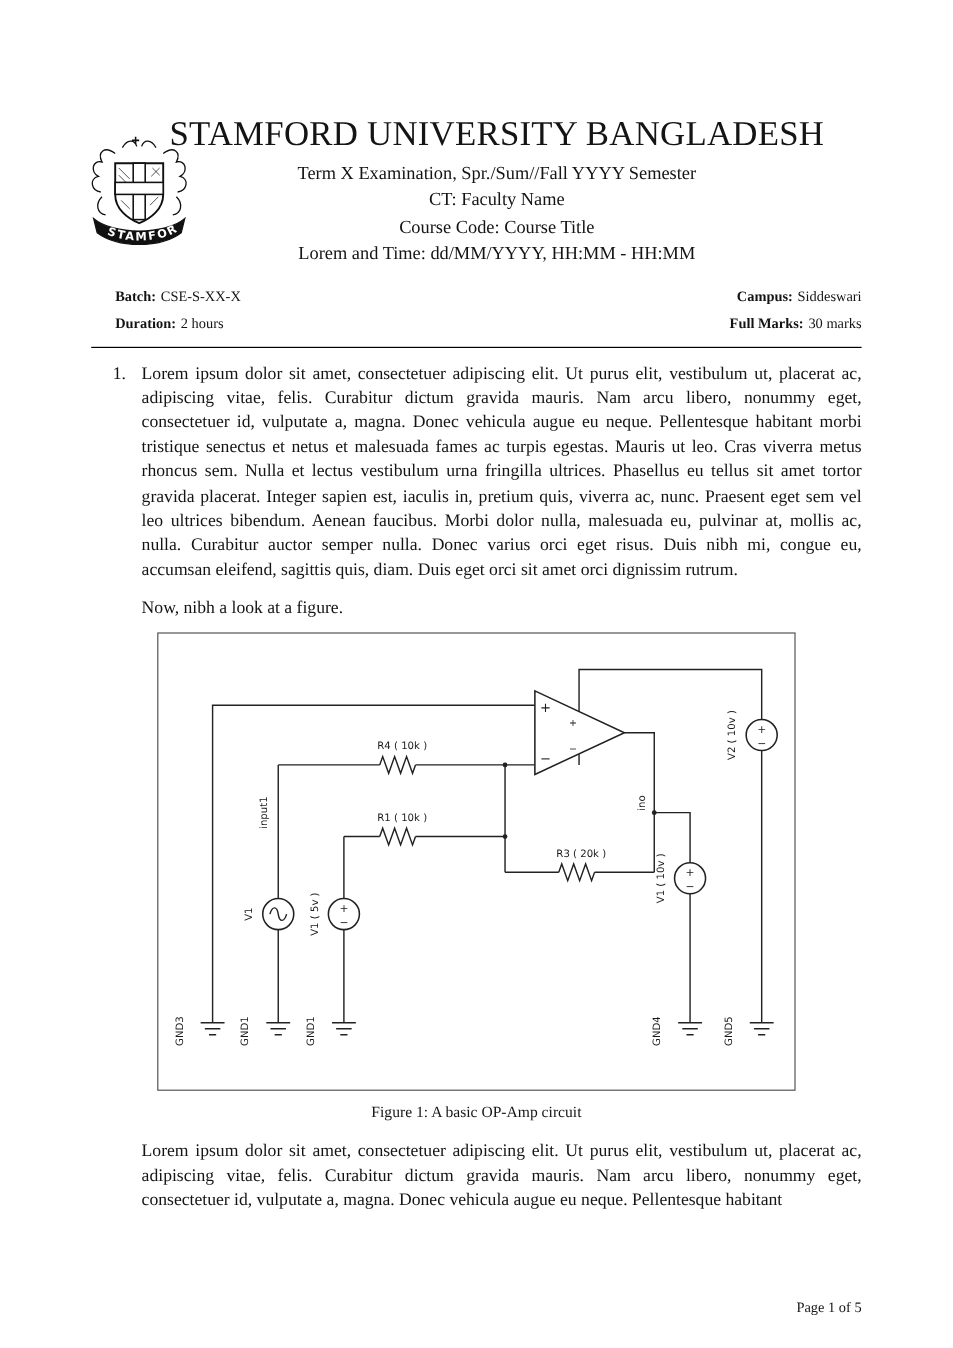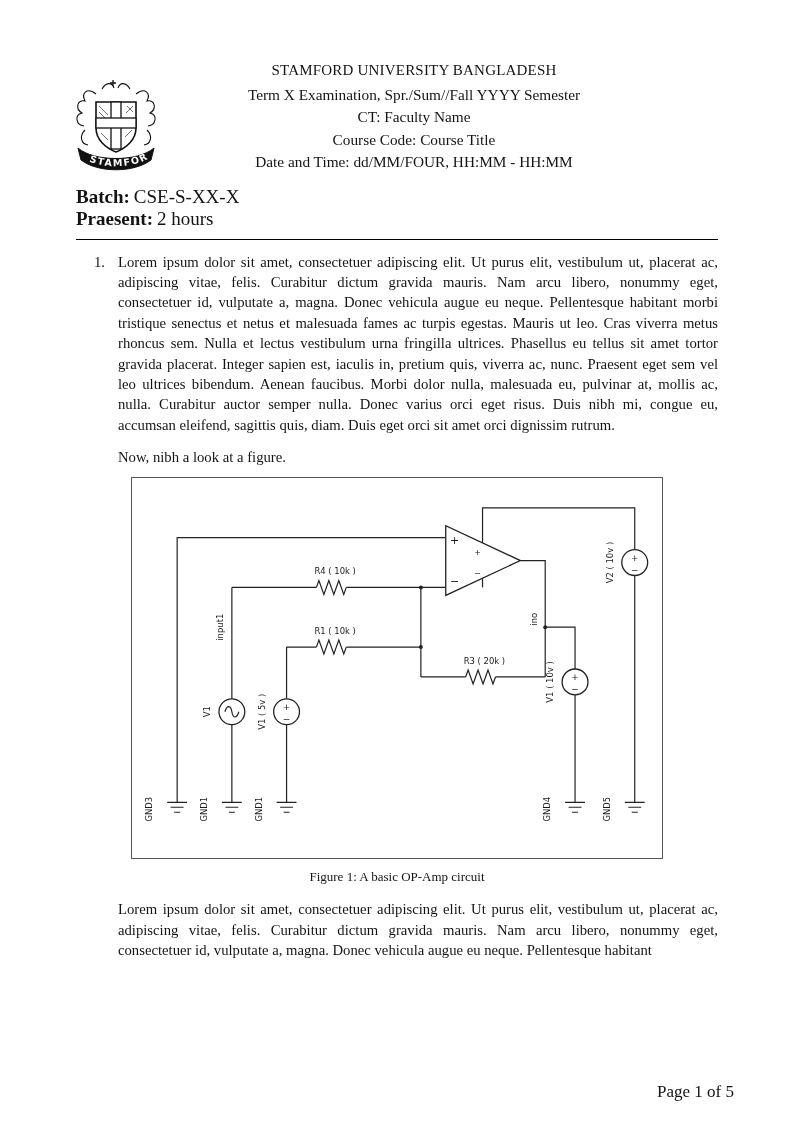--- a/index.html
+++ b/index.html
@@ -4,25 +4,25 @@
 <style>
   html,body{margin:0;padding:0;background:#ffffff;}
   body{width:794px;height:1123px;overflow:hidden;position:relative;
        font-family:"Liberation Serif",serif;color:#141414;}
   .page{width:794px;height:1123px;padding:62px 76px 0;box-sizing:border-box;position:relative;}
 
   
   .header{position:relative;}
   .logo{position:absolute;left:-4px;top:16px;}
   .header-text{margin-left:34px;text-align:center;}
-  .uni-title{font-size:15px;letter-spacing:.2px;margin-bottom:5px;}
+  .uni-title{font-size:29px;letter-spacing:.2px;margin-bottom:5px;margin-top:34px;}
   .hline{font-size:15.3px;line-height:22.4px;}
 
   
-  .meta{display:flex;justify-content:space-between;margin-top:12px;font-size:19px;line-height:22px;}
+  .meta{display:flex;justify-content:space-between;margin-top:12px;font-size:12px;line-height:22px;margin-left:20px;}
   .meta-col.right{text-align:right;}
   .meta b{font-weight:bold;}
   .meta .val{margin-left:4px;}
 
   hr.rule{border:none;border-top:1.5px solid #000;margin:9px 0 10px;}
 
   .instructions{font-style:italic;text-align:center;font-size:14.8px;line-height:19.8px;
                 width:95%;margin:0 auto 14px;}
   .instructions b{font-weight:bold;}
 
@@ -39,21 +39,21 @@
   .circuit .t{font-family:"DejaVu Sans",sans-serif;font-size:8.5px;fill:#1a1a1a;}
   .circuit .sign{font-family:"DejaVu Sans",sans-serif;font-size:11px;fill:#1a1a1a;}
   .circuit .sign-sm{font-family:"DejaVu Sans",sans-serif;font-size:8px;fill:#1a1a1a;}
   .circuit .src-sign{font-family:"DejaVu Sans",sans-serif;font-size:9px;fill:#1a1a1a;}
   .circuit .dot{fill:#222;}
 
   .caption{text-align:center;margin-top:10px;font-size:13px;}
 
   .closing{margin:14px 0 0 42px;text-align:justify;font-size:14.7px;line-height:20.4px;}
 
-  .footer{position:absolute;right:60px;top:1082px;font-size:17px;}
+  .footer{position:absolute;right:76px;top:1082px;font-size:12px;}
 </style>
 </head>
 <body>
 
 <div class="page">
 
   <div class="header">
 
     <svg class="logo" width="88" height="100" viewBox="0 0 88 100">
       <g stroke="#111" fill="none" stroke-width="1.1">
@@ -79,28 +79,32 @@
       <text font-family="'DejaVu Sans',sans-serif" font-size="9.5" font-weight="bold" fill="#ffffff" letter-spacing="1.5">
         <textPath href="#bpath" startOffset="7">STAMFORD</textPath>
       </text>
     </svg>
 
     <div class="header-text">
       <div class="uni-title">STAMFORD UNIVERSITY BANGLADESH</div>
       <div class="hline">Term X Examination, Spr./Sum//Fall YYYY Semester</div>
       <div class="hline">CT: Faculty Name</div>
       <div class="hline">Course Code: Course Title</div>
-      <div class="hline">Date and Time: dd/MM/FOUR, HH:MM - HH:MM</div>
+      <div class="hline">Lorem and Time: dd/MM/YYYY, HH:MM - HH:MM</div>
     </div>
   </div>
 
   <div class="meta">
     <div class="meta-col left">
       <div><b>Batch:</b><span class="val">CSE-S-XX-X</span></div>
-      <div><b>Praesent:</b><span class="val">2 hours</span></div>
+      <div><b>Duration:</b><span class="val">2 hours</span></div>
+    </div>
+    <div class="meta-col right">
+      <div><b>Campus:</b><span class="val">Siddeswari</span></div>
+      <div><b>Full Marks:</b><span class="val">30 marks</span></div>
     </div>
   </div>
 
   <hr class="rule">
 
 
   <div class="question">
     <div class="qnum">1.</div>
     <div class="qtext">Lorem ipsum dolor sit amet, consectetuer adipiscing elit. Ut purus elit, vestibulum ut, placerat ac, adipiscing vitae, felis. Curabitur dictum gravida mauris. Nam arcu libero, nonummy eget, consectetuer id, vulputate a, magna. Donec vehicula augue eu neque. Pellentesque habitant morbi tristique senectus et netus et malesuada fames ac turpis egestas. Mauris ut leo. Cras viverra metus rhoncus sem. Nulla et lectus vestibulum urna fringilla ultrices. Phasellus eu tellus sit amet tortor gravida placerat. Integer sapien est, iaculis in, pretium quis, viverra ac, nunc. Praesent eget sem vel leo ultrices bibendum. Aenean faucibus. Morbi dolor nulla, malesuada eu, pulvinar at, mollis ac, nulla. Curabitur auctor semper nulla. Donec varius orci eget risus. Duis nibh mi, congue eu, accumsan eleifend, sagittis quis, diam. Duis eget orci sit amet orci dignissim rutrum.</div>
   </div>

